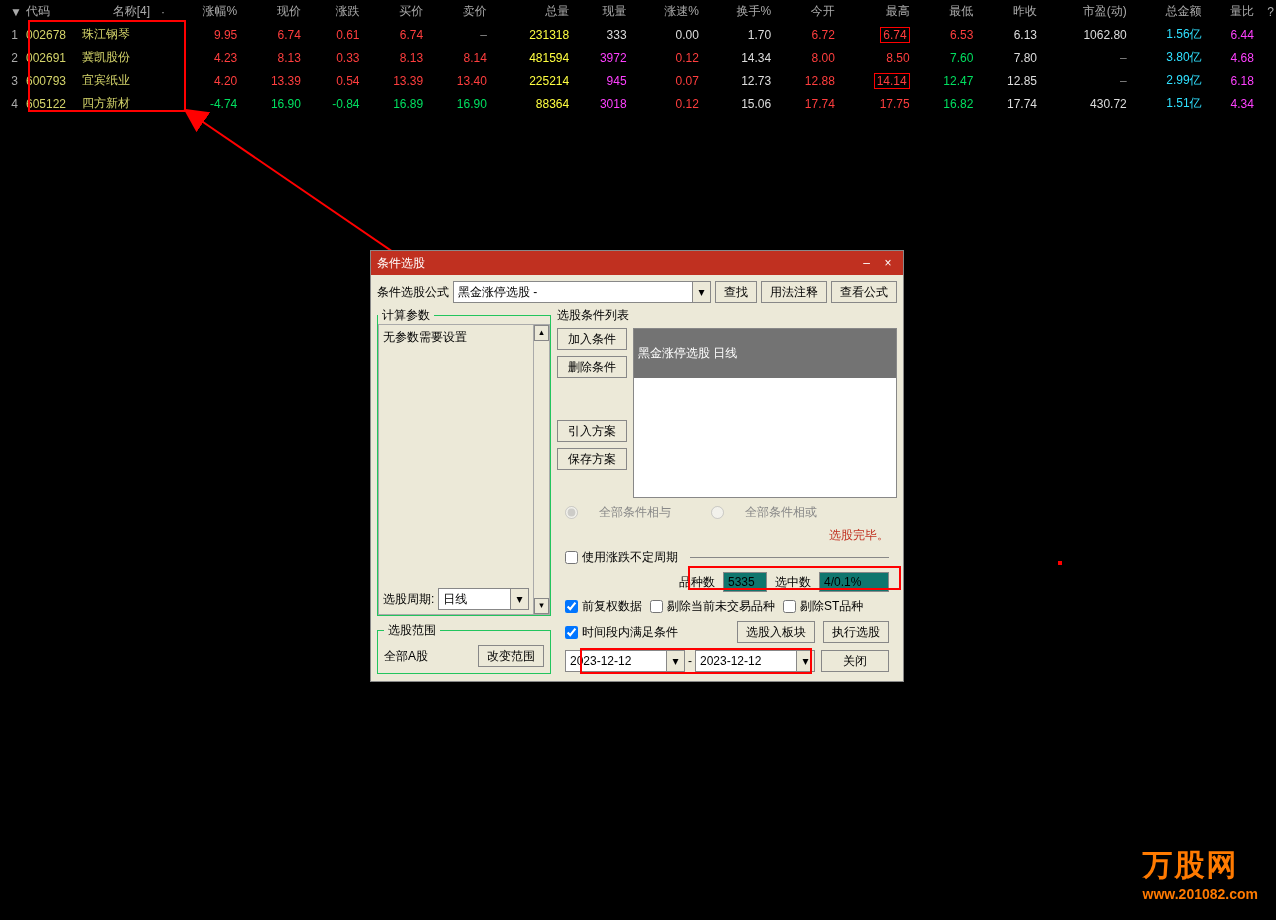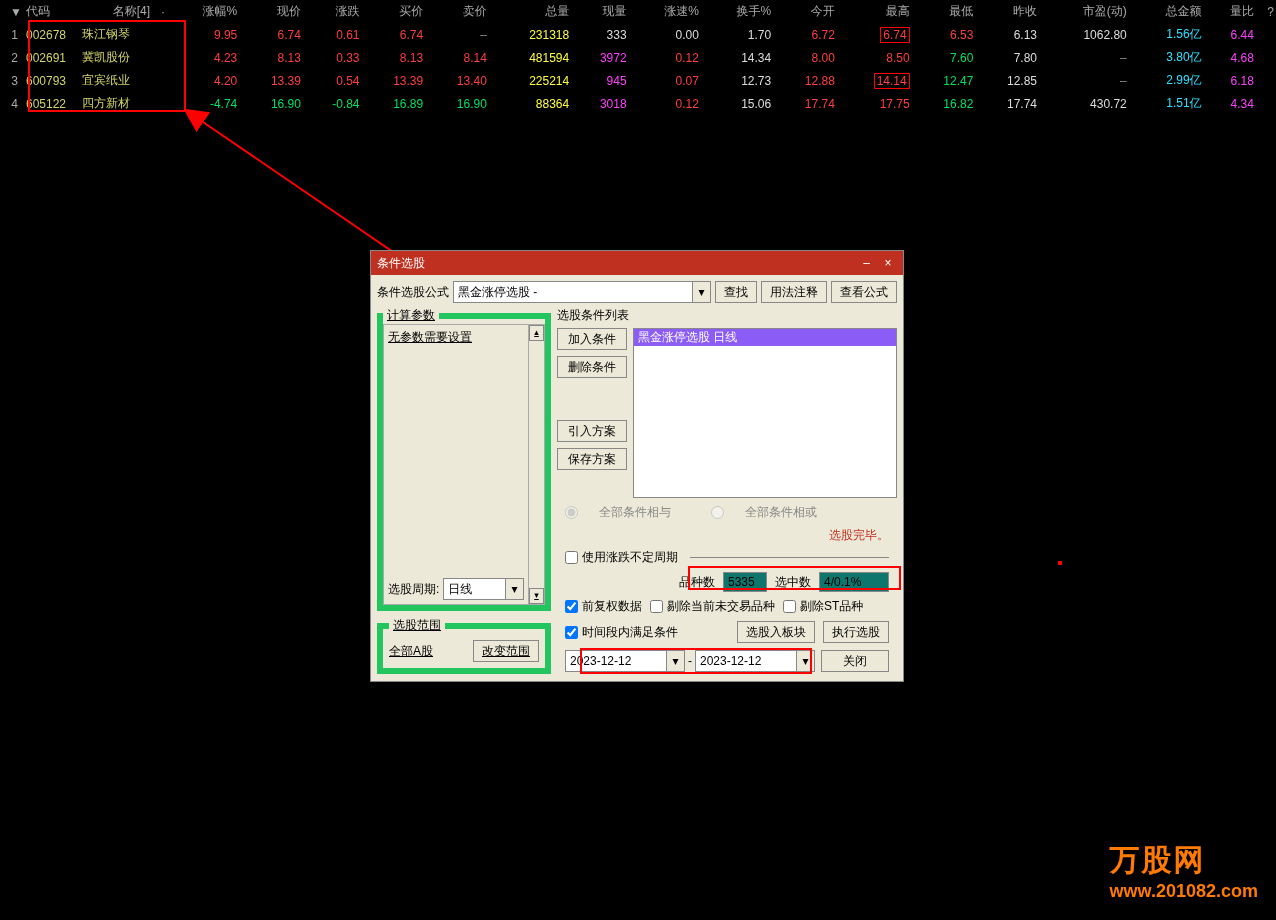--- a/index.html
+++ b/index.html
@@ -75,39 +75,39 @@
     position:absolute; right:0; top:0; width:18px; height:100%;
     border-left:1px solid #888; display:flex; align-items:center; justify-content:center;
     background:#ece9d8;
   }
   .btn {
     height:22px; padding: 2px 8px;
     border:1px solid #888; background:#ece9d8;
     font-size:12px; cursor:default;
   }
   fieldset {
-    border:6px solid #22c55e; padding:6px;text-decoration:underline; 
+    border:1px solid #22c55e; padding:6px; 
   }
   legend { padding:0 4px; }
   .mid { display:flex; gap:6px; }
   .leftcol { width: 200px; display:flex; flex-direction:column; gap:6px;}
   .params-box { flex:1; height:185px; background:#ece9d8; display:flex;}
   .params-inner { flex:1; border:1px solid #aaa; background:#ece9d8; padding:4px; position:relative;}
   .scroll-stub { width:16px; background:#ece9d8; border:1px solid #aaa; border-left:none;
     display:flex; flex-direction:column; justify-content:space-between; align-items:center;}
   .scroll-stub .sb { width:100%; height:16px; background:#ece9d8; border:1px solid #888; font-size:9px; text-align:center; line-height:13px;}
   .period-row { display:flex; align-items:center; gap:4px; margin-top:4px;}
   .rightcol { flex:1; display:flex; flex-direction:column; gap:4px;}
   .cond-btns { display:flex; flex-direction:column; gap:6px; width:70px;}
   .cond-wrap { display:flex; gap:6px;}
   .cond-list {
     flex:1; height:170px; background:#fff; border:1px solid #888; padding:0;
   }
   .cond-list .sel {
-    background:#8b5cf6; color:#fff; padding:0 4px;
+    background:#737373; color:#fff; padding:16px 4px;
   }
   .radio-row { display:flex; gap:40px; padding:2px 8px; color:#888;}
   .radio-row label { display:flex; align-items:center; gap:21px;}
   .red-text { color:#c03020; text-align:right; padding:0 8px;}
   .range-row { display:flex; align-items:center; gap:6px;}
   .txt-field { border:1px solid #888; background:#0f766e; padding:2px 4px; height:20px; display:inline-flex; align-items:center;}
   .date-box { display:flex; align-items:center; gap:3px; padding:2px 8px;}
   .date-combo {
     width:120px; height:22px; border:1px solid #888; background:#fff;
     display:flex; align-items:center; padding:0 4px; position:relative;
@@ -118,21 +118,21 @@
 
   
   .hl2 { position:absolute; border:2px solid #ff0000; pointer-events:none;}
 
   
   .brand {
     position:absolute; right:18px; bottom:18px;
     color:#ff7a00; font-weight:bold; font-family:"Microsoft YaHei", sans-serif;
   }
   .brand .big { font-size:30px; letter-spacing:2px;}
-  .brand .url { font-size:18px; color:#ff7a00; text-align:right;}
+  .brand .url { font-size:14px; color:#ff7a00; text-align:right;}
 </style>
 </head>
 <body>
 
 <table class="stock-table">
   <thead>
       <tr id="hdr-row">
         <th style="text-align: right; width: 24px;">▼</th>
         <th style="text-align: left;">代码</th>
         <th style="text-align: right;">名称[4]</th>

